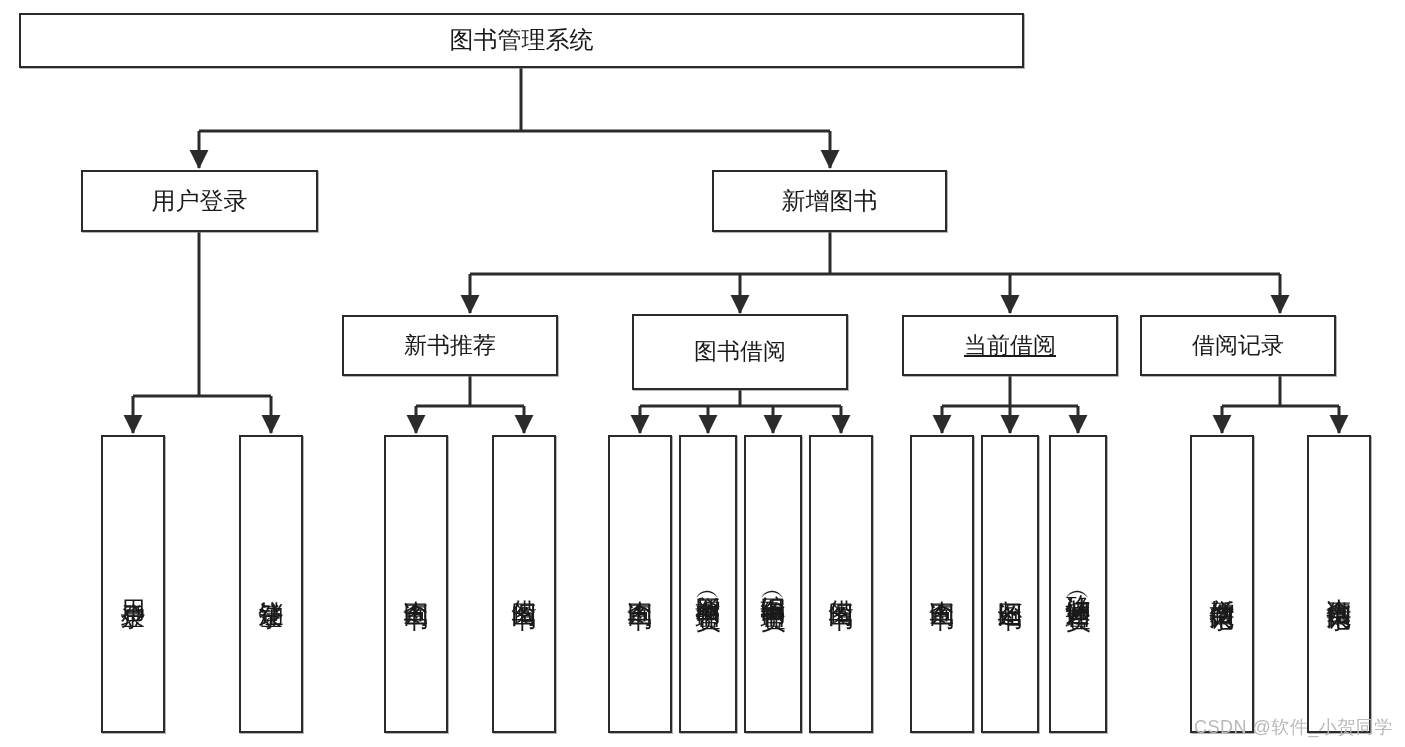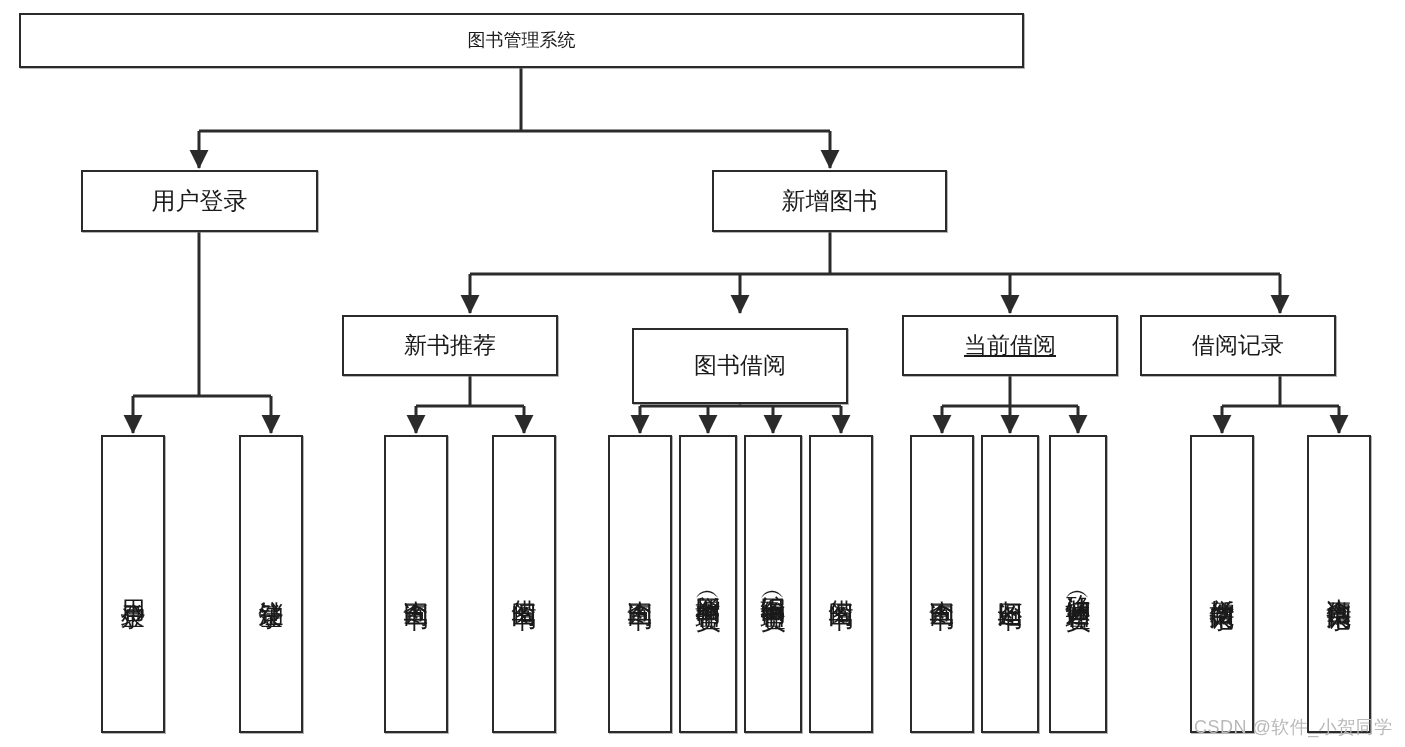--- a/index.html
+++ b/index.html
@@ -36,21 +36,21 @@
     justify-content: center;
     color: #1a1a1a;
     box-shadow: 1px 1px 0 rgba(120,120,120,0.55);
   }
   .node .lbl {
     display: block;
     text-align: center;
     line-height: 1.12;
     white-space: nowrap;
   }
-  .node.root .lbl   { font-size: 18px; }
+  .node.root .lbl   { font-size: 24px; }
   .node.lvl2 .lbl   { font-size: 24px; }
   .node.lvl3 .lbl   { font-size: 23px; }
 
   
   .node.leaf {
     align-items: center;
     justify-content: center;
   }
   .node.leaf .lbl {
     writing-mode: vertical-rl;
@@ -132,21 +132,21 @@
   <div class="node lvl2" style="left:81px; top:170px; width:237px; height:62px;">
     <span class="lbl">用户登录</span>
   </div>
   <div class="node lvl2" style="left:712px; top:170px; width:235px; height:62px;">
     <span class="lbl">新增图书</span>
   </div>
 
   <div class="node lvl3" style="left:342px; top:315px; width:216px; height:61px;">
     <span class="lbl">新书推荐</span>
   </div>
-  <div class="node lvl3" style="left:632px; top:328px; width:216px; height:76px;">
+  <div class="node lvl3" style="left:632px; top:314px; width:216px; height:76px;">
     <span class="lbl">图书借阅</span>
   </div>
   <div class="node lvl3" style="left:902px; top:315px; width:216px; height:61px;text-decoration:underline;">
     <span class="lbl">当前借阅</span>
   </div>
   <div class="node lvl3" style="left:1140px; top:315px; width:196px; height:61px;">
     <span class="lbl">借阅记录</span>
   </div>
 
   <div class="node leaf" style="left:101px; top:435px; width:64px; height:298px;">

